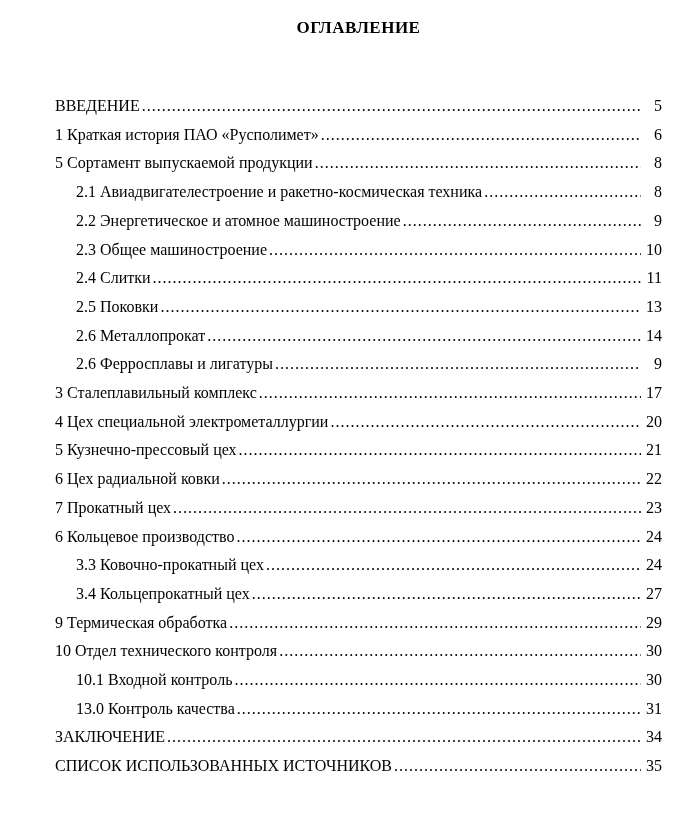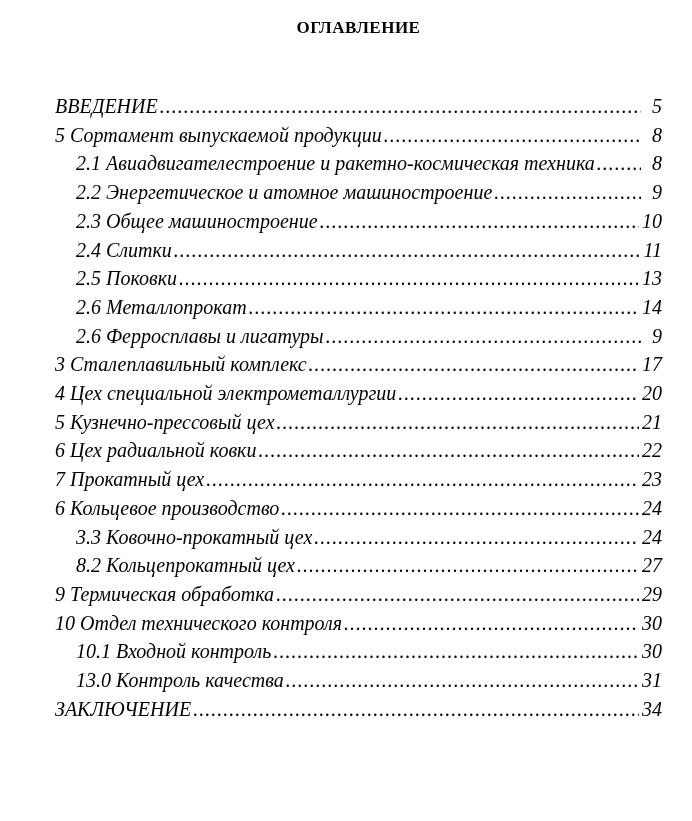--- a/index.html
+++ b/index.html
@@ -27,24 +27,23 @@
     font-size: 17px;
     letter-spacing: 0.5px;
     margin: 2px 0 0 0;
   }
   .toc-list {
     margin-top: 54px;
   }
   .toc-row {
     display: flex;
     align-items: center;
-    font-size: 20px;
+    font-size: 16px;
     line-height: 28.7px;
     white-space: nowrap;
-    font-style: italic;
   }
   .toc-row.level-1 {
     padding-left: 21px;
   }
   .toc-label {
     flex: 0 0 auto;
   }
   .toc-dots {
     flex: 1 1 auto;
     overflow: hidden;
@@ -66,20 +65,25 @@
 
 <div class="page">
   <h1 class="doc-title">ОГЛАВЛЕНИЕ</h1>
   <div class="toc-list">
   <div class="toc-row level-0">
     <span class="toc-label">ВВЕДЕНИЕ</span>
     <span class="toc-dots"></span>
     <span class="toc-page">5</span>
   </div>
 
+  <div class="toc-row level-0">
+    <span class="toc-label">1 Краткая история ПАО «Русполимет»</span>
+    <span class="toc-dots"></span>
+    <span class="toc-page">6</span>
+  </div>
 
   <div class="toc-row level-0">
     <span class="toc-label">5 Сортамент выпускаемой продукции</span>
     <span class="toc-dots"></span>
     <span class="toc-page">8</span>
   </div>
 
   <div class="toc-row level-1">
     <span class="toc-label">2.1 Авиадвигателестроение и ракетно-космическая техника</span>
     <span class="toc-dots"></span>
@@ -158,21 +162,21 @@
     <span class="toc-page">24</span>
   </div>
 
   <div class="toc-row level-1">
     <span class="toc-label">3.3 Ковочно-прокатный цех</span>
     <span class="toc-dots"></span>
     <span class="toc-page">24</span>
   </div>
 
   <div class="toc-row level-1">
-    <span class="toc-label">8.2 Кольцепрокатный цех</span>
+    <span class="toc-label">3.4 Кольцепрокатный цех</span>
     <span class="toc-dots"></span>
     <span class="toc-page">27</span>
   </div>
 
   <div class="toc-row level-0">
     <span class="toc-label">9 Термическая обработка</span>
     <span class="toc-dots"></span>
     <span class="toc-page">29</span>
   </div>
 
@@ -193,14 +197,19 @@
     <span class="toc-dots"></span>
     <span class="toc-page">31</span>
   </div>
 
   <div class="toc-row level-0">
     <span class="toc-label">ЗАКЛЮЧЕНИЕ</span>
     <span class="toc-dots"></span>
     <span class="toc-page">34</span>
   </div>
 
+  <div class="toc-row level-0">
+    <span class="toc-label">СПИСОК ИСПОЛЬЗОВАННЫХ ИСТОЧНИКОВ</span>
+    <span class="toc-dots"></span>
+    <span class="toc-page">35</span>
+  </div>
 </div>
 </div>
 
 </body></html>

